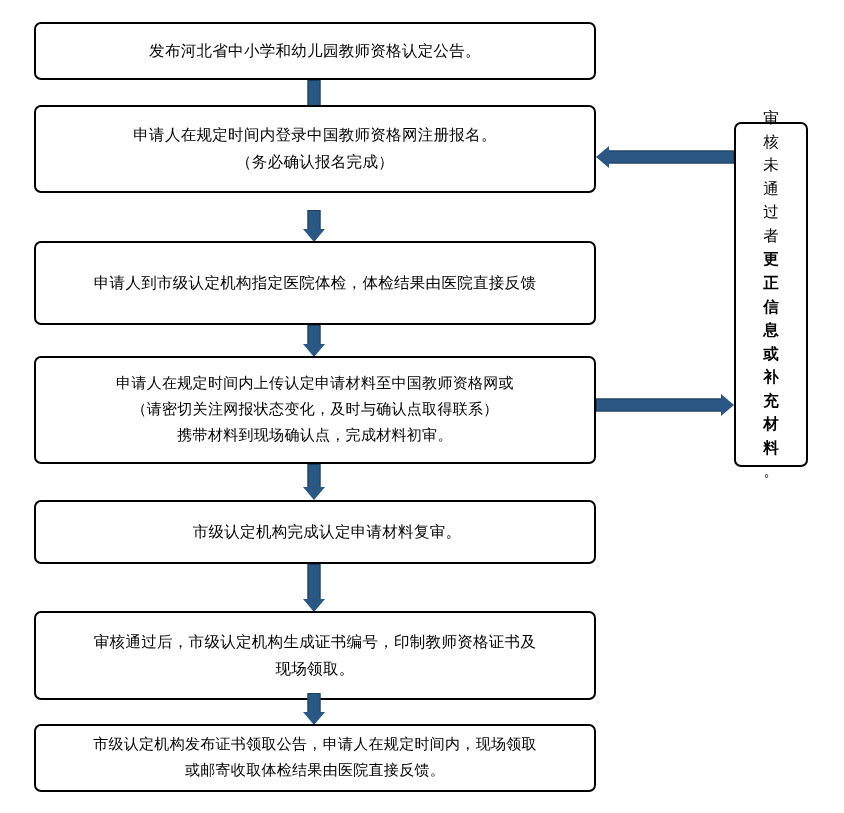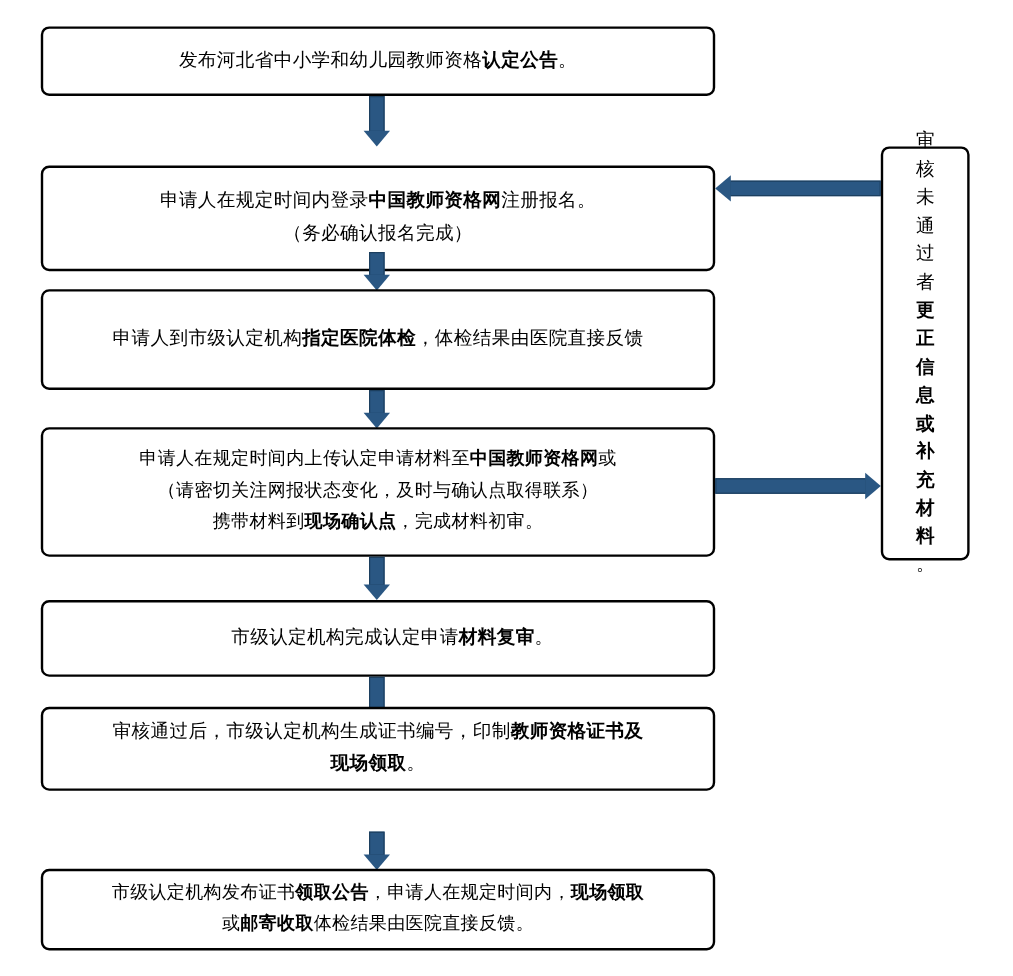--- a/index.html
+++ b/index.html
@@ -33,21 +33,21 @@
     font-size: 15.5px;
     line-height: 1.72;
     letter-spacing: 0.3px;
     padding: 4px 10px;
   }
   .node .line {
     display: block;
     white-space: nowrap;
   }
   .node b {
-    font-weight: bold;
+    font-weight: normal;
     margin-top: 24px;
   }
   
   .side-node {
     position: absolute;
     box-sizing: border-box;
     border: 2px solid #000000;
     border-radius: 7px;
     background: #ffffff;
     display: flex;
@@ -135,21 +135,21 @@
     <span class="line">
       <span>发布河北省中小学和幼儿园教师资格</span><b>认定公告</b><span>。</span>
     </span>
   </div>
 
   <div class="arrow-down" style="left:299px; top:80px; width:30px; height:42px;">
     <div class="shaft" style="height:30px;"></div>
     <div class="head"></div>
   </div>
 
-  <div class="node" style="left:34px; top:138px; width:562px; height:88px;">
+  <div class="node" style="left:34px; top:105px; width:562px; height:88px;">
     <span class="line">
       <span>申请人在规定时间内登录</span><b>中国教师资格网</b><span>注册报名。</span>
     </span>
     <span class="line">
       <span>（务必确认报名完成）</span>
     </span>
   </div>
 
   <div class="arrow-down" style="left:299px; top:210px; width:30px; height:32px;">
     <div class="shaft" style="height:20px;"></div>
@@ -188,21 +188,21 @@
     <span class="line">
       <span>市级认定机构完成认定申请</span><b>材料复审</b><span>。</span>
     </span>
   </div>
 
   <div class="arrow-down" style="left:299px; top:564px; width:30px; height:48px;">
     <div class="shaft" style="height:36px;"></div>
     <div class="head"></div>
   </div>
 
-  <div class="node" style="left:34px; top:589px; width:562px; height:70px;">
+  <div class="node" style="left:34px; top:611px; width:562px; height:89px;">
     <span class="line">
       <span>审核通过后，市级认定机构生成证书编号，印制</span><b>教师资格证书及</b>
     </span>
     <span class="line">
       <b>现场领取</b><span>。</span>
     </span>
   </div>
 
   <div class="arrow-down" style="left:299px; top:693px; width:30px; height:32px;">
     <div class="shaft" style="height:20px;"></div>

